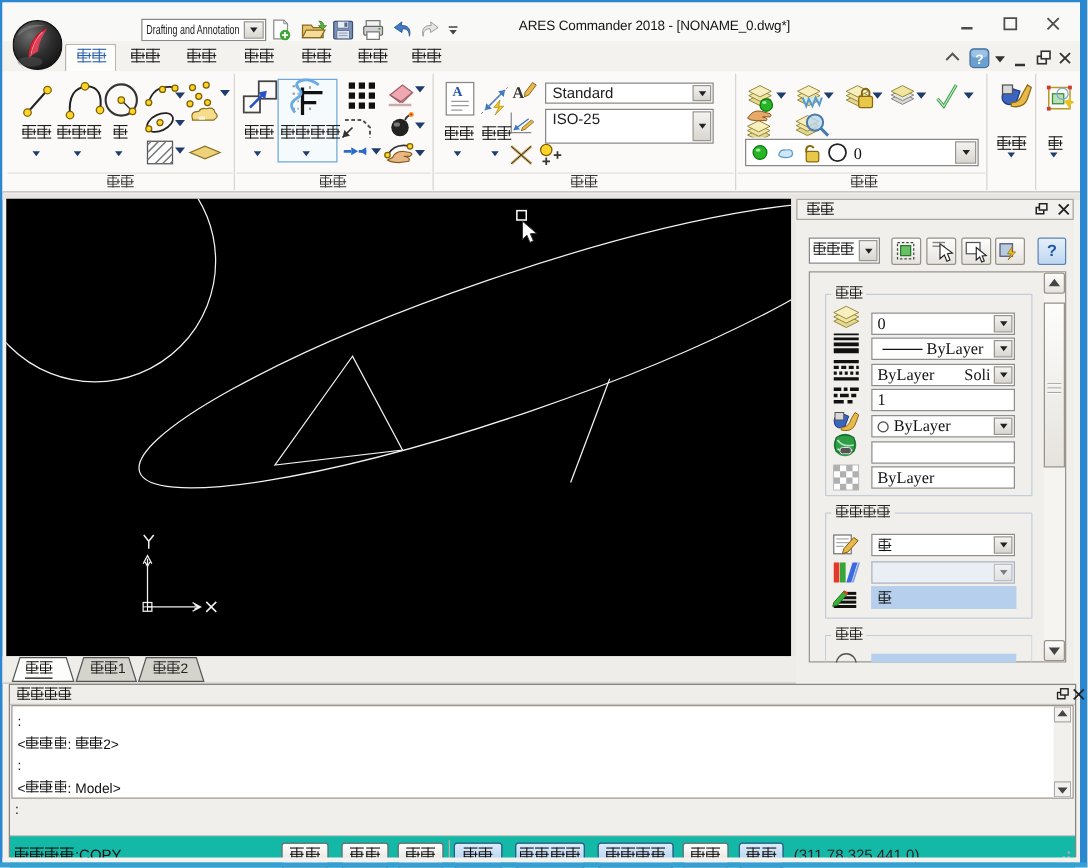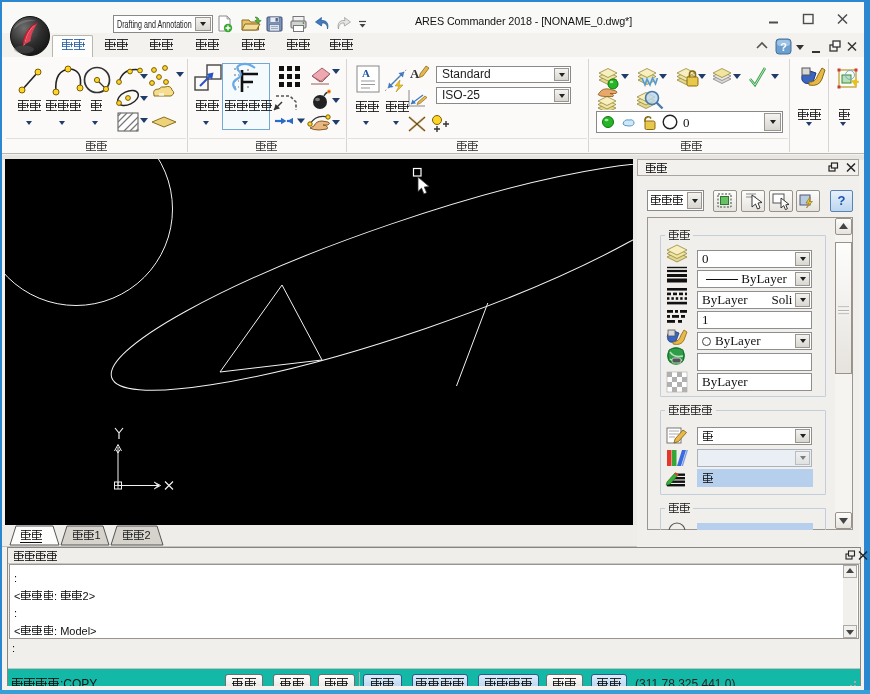--- a/index.html
+++ b/index.html
@@ -311,21 +311,21 @@
 </svg>
 <div class="a" style="left:0;top:100px;font-size:12px;color:#1b1b1b">
  <span class="a" style="left:355px"><span class="h"></span><span class="h"></span></span>
  <span class="a" style="left:385px"><span class="h"></span><span class="h"></span></span>
 </div>
 <span class="a dn" style="left:363px;top:121px"></span>
 <span class="a dn" style="left:393px;top:121px"></span>
 <div class="a cbx" style="left:436px;top:66px;width:135px;height:17px;line-height:15px;padding-left:5px;font-size:12px">Standard<span class="cbtn">
       <i></i>
     </span></div>
-<div class="a cbx" style="left:436px;top:87px;width:135px;height:17px;line-height:15px;padding-left:5px;font-size:12px">ISO-25<span class="cbtn">
+<div class="a cbx" style="left:436px;top:87px;width:135px;height:28px;line-height:15px;padding-left:5px;font-size:12px">ISO-25<span class="cbtn">
       <i></i>
     </span></div>
 
 <svg class="a" style="left:590px;top:60px" width="198" height="50" viewBox="0 0 198 50">
  <defs>
   <g id="lyr">
         <path d="M1 11 l9-4.5 9 4.5 -9 4.5z" fill="#d8d8d4" stroke="#777" stroke-width="0.7"></path>
         <path d="M1 8 l9-4.5 9 4.5 -9 4.5z" fill="#e8e6e0" stroke="#777" stroke-width="0.7"></path>
         <path d="M1 5 l9-4.5 9 4.5 -9 4.5z" fill="#f0e6a0" stroke="#8a7a20" stroke-width="0.7"></path>
       </g>

